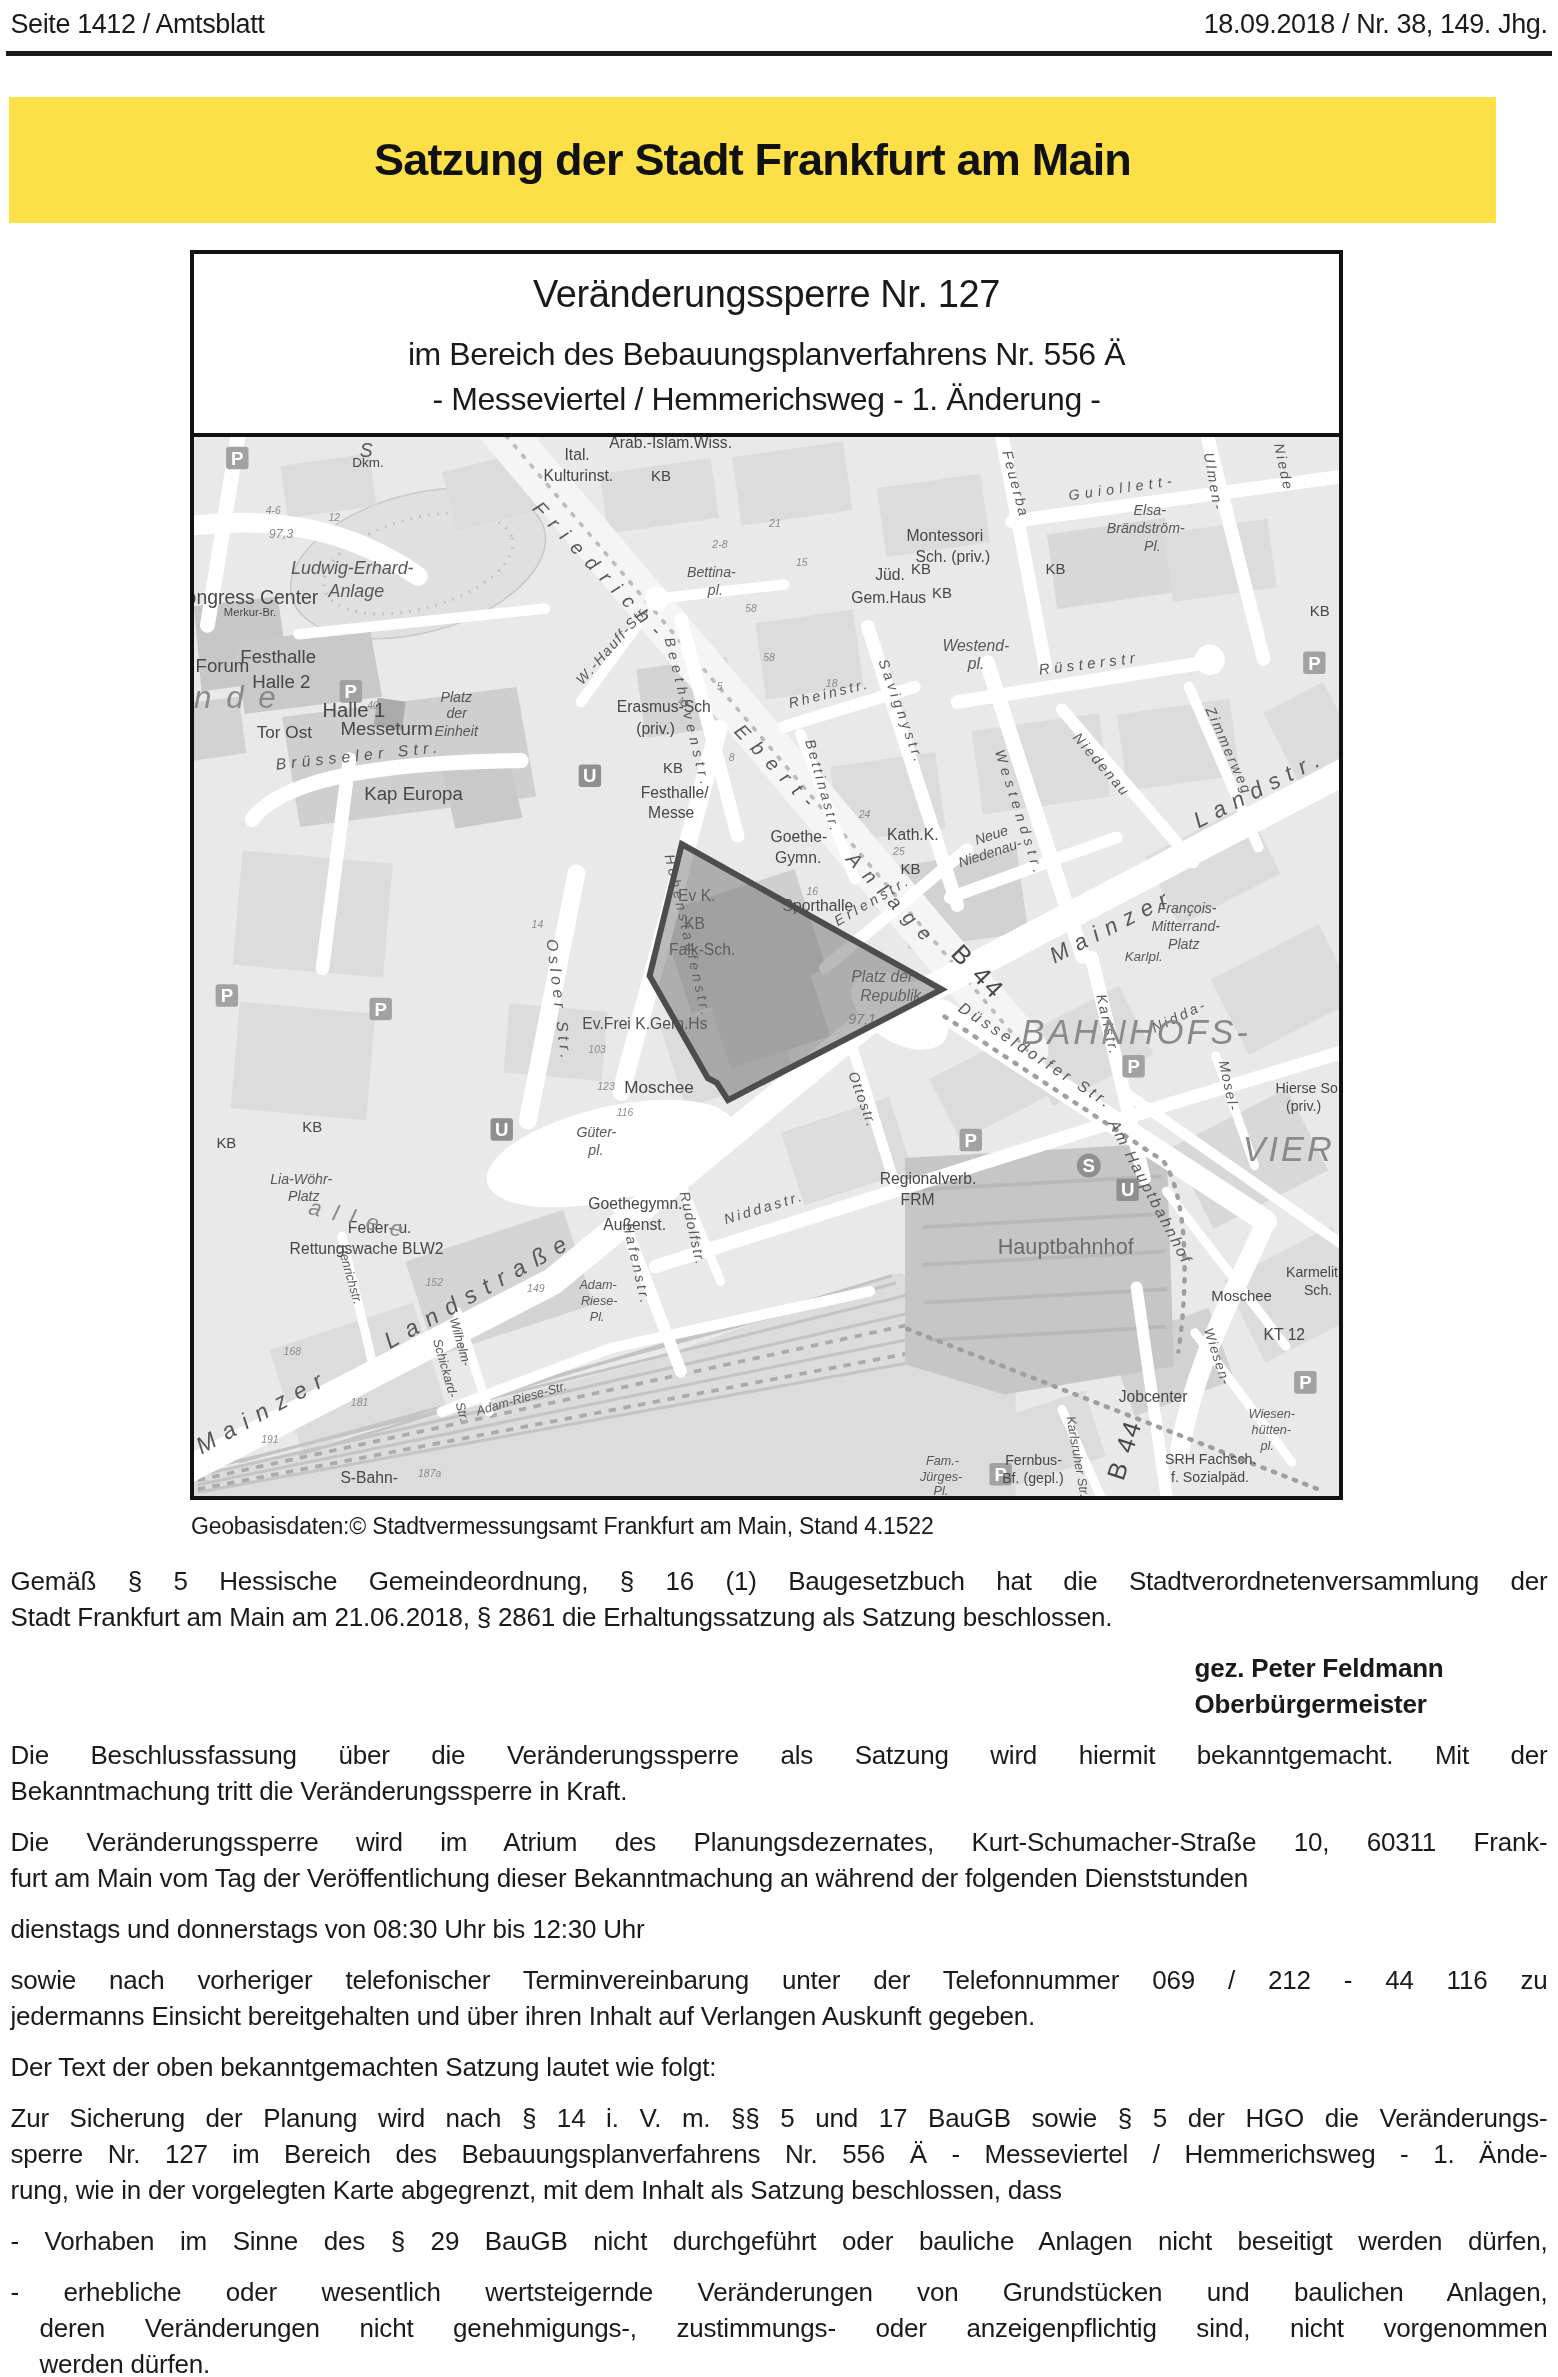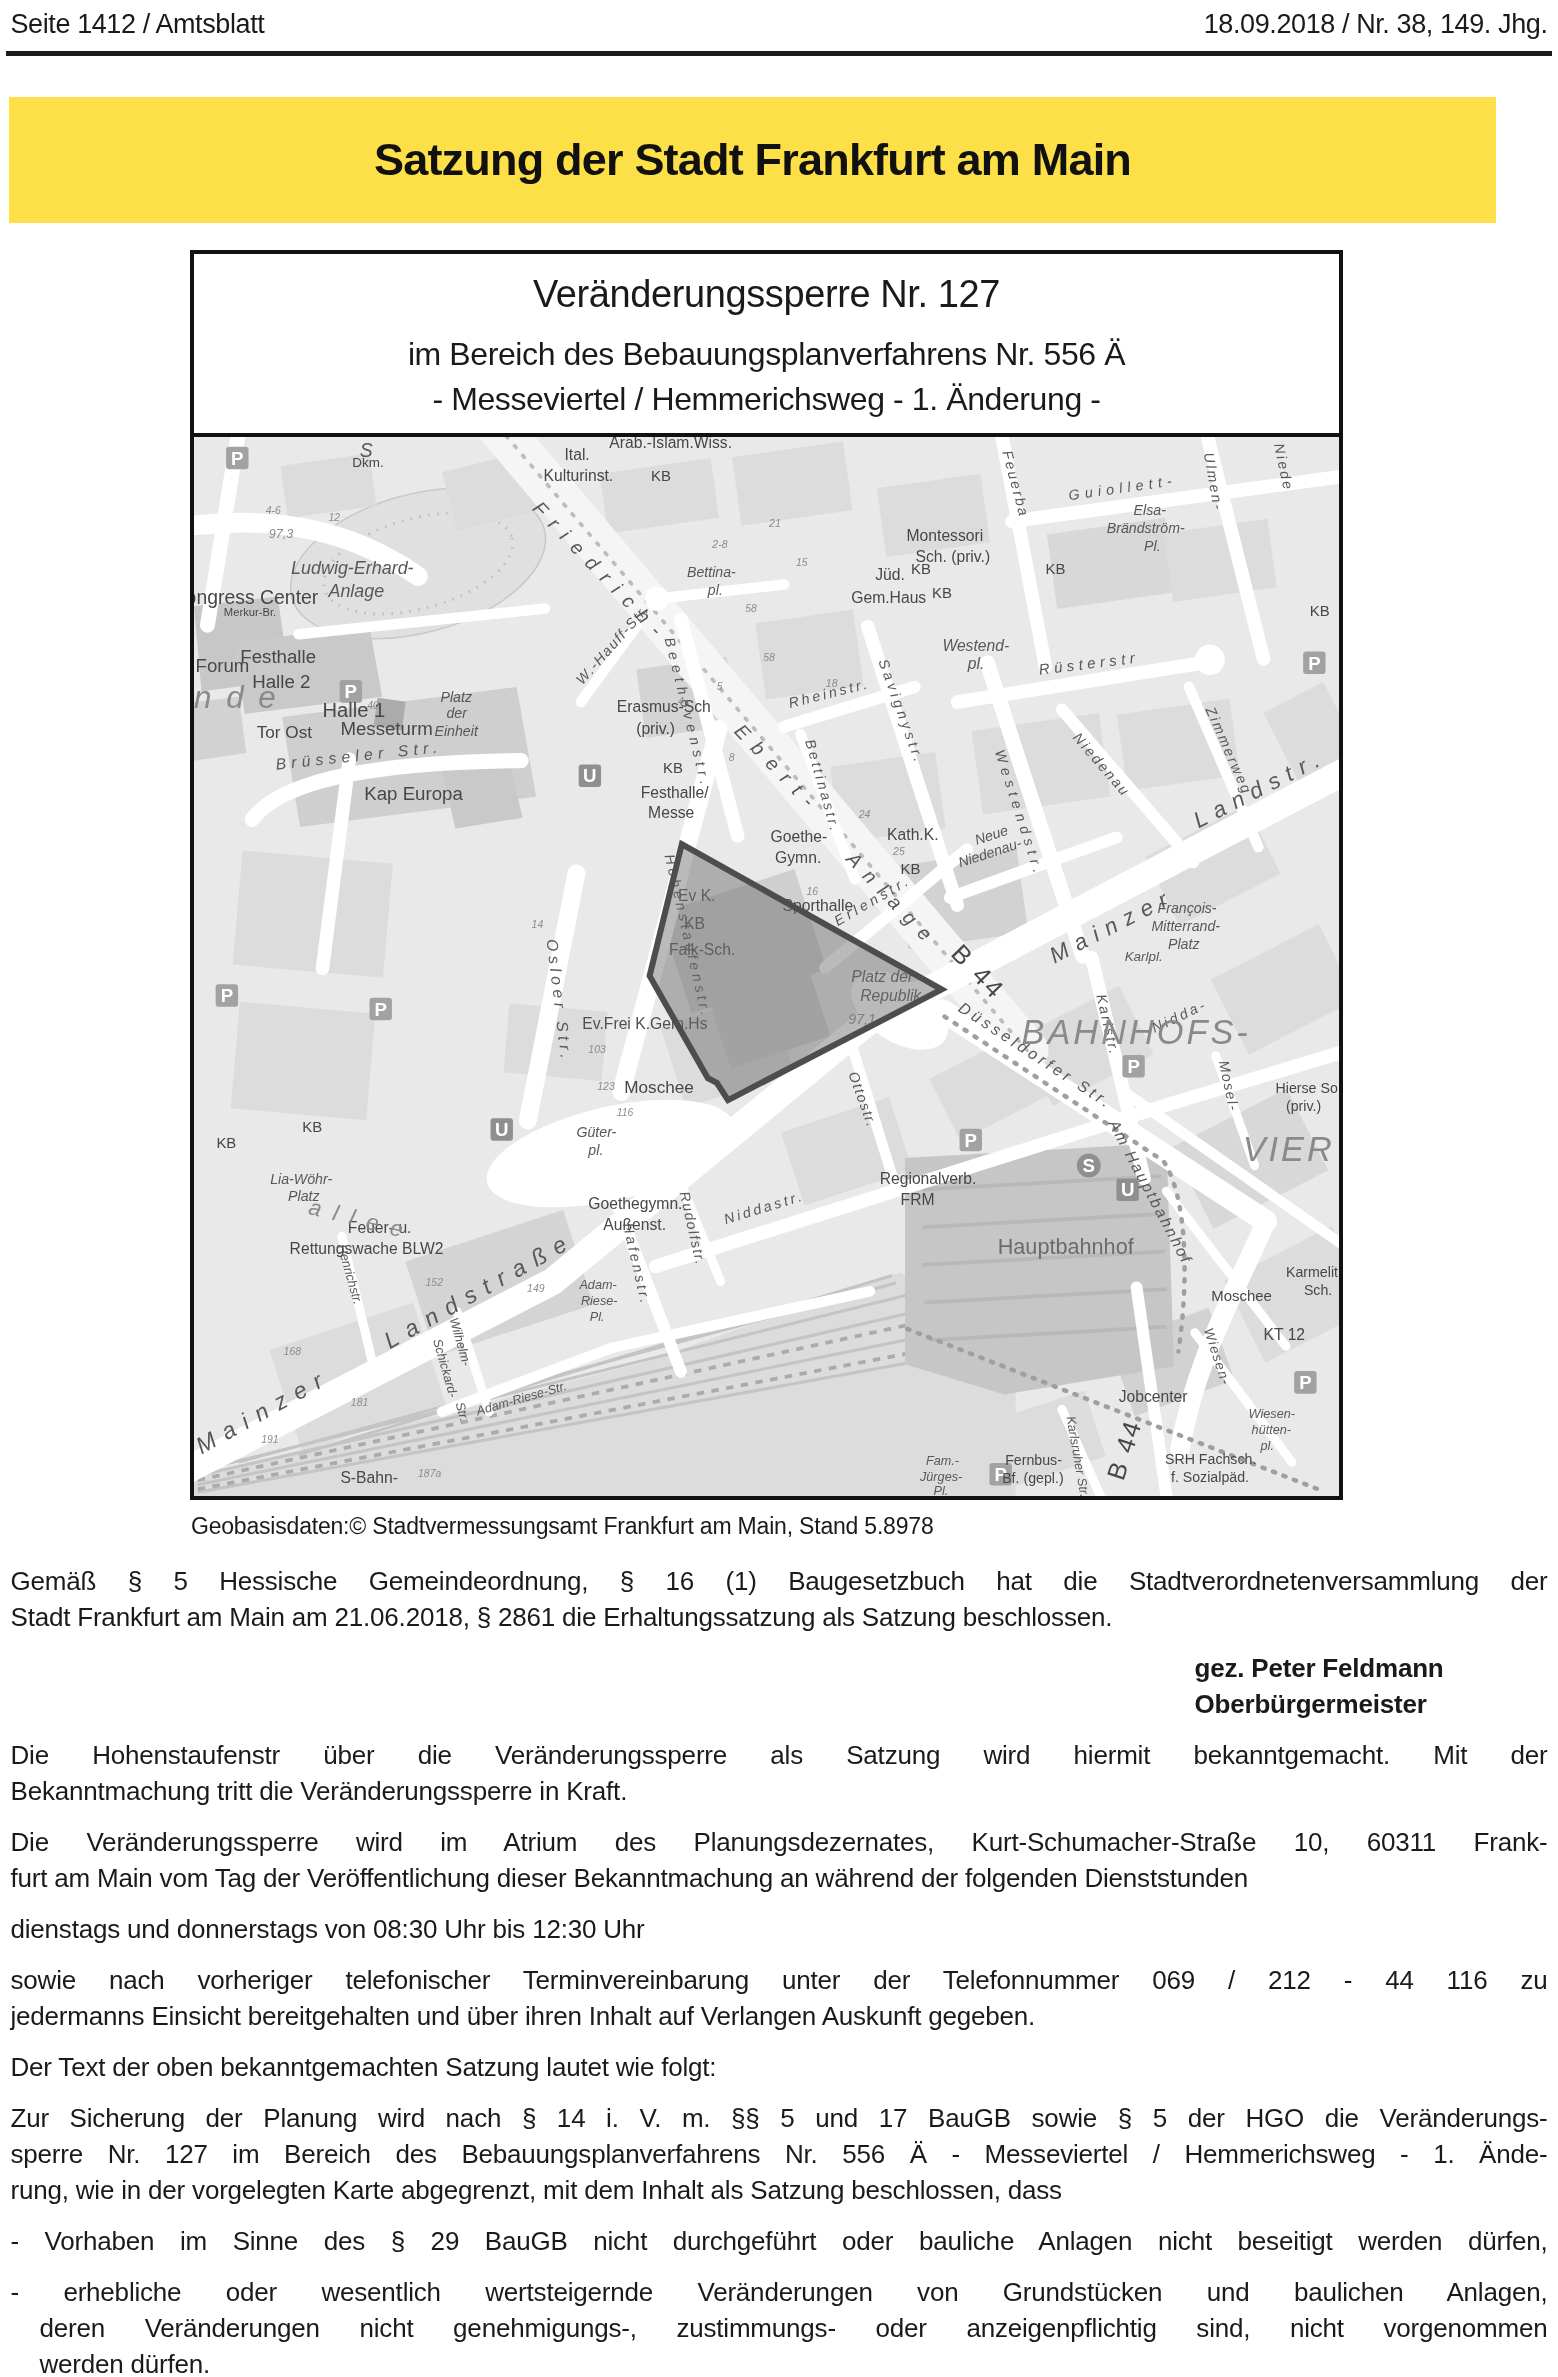--- a/index.html
+++ b/index.html
@@ -408,33 +408,33 @@
             <text x="96" y="102" font-size="14" class="ml num">4-6</text>
             <text x="528" y="818" font-size="14" class="ml num">103</text>
             <text x="540" y="868" font-size="14" class="ml num">123</text>
           </g>
 
         <polygon points="653,541 1001,734 715,881 700,858 688,852 610,716" fill="#6e6e6e" fill-opacity="0.48" stroke="#4d4d4d" stroke-width="8" stroke-linejoin="miter"></polygon>
       </svg>
     </div>
   </div>
 
-  <div class="caption">Geobasisdaten:© Stadtvermessungsamt Frankfurt am Main, Stand 5.8978</div>
+  <div class="caption">Geobasisdaten:© Stadtvermessungsamt Frankfurt am Main, Stand 4.1522</div>
 
   <div class="bodytext" id="body-text">
       <div class="block ">
         <div class="ln">Gemäß § 5 Hessische Gemeindeordnung, § 16 (1) Baugesetzbuch hat die Stadtverordnetenversammlung der</div>
         <div class="ln ln-last">Stadt Frankfurt am Main am 21.06.2018, § 2861 die Erhaltungssatzung als Satzung beschlossen.</div>
       </div>
       <div class="block block-sig">
         <div class="ln">gez. Peter Feldmann</div>
         <div class="ln ln-last">Oberbürgermeister</div>
       </div>
       <div class="block ">
-        <div class="ln">Die Hohenstaufenstr über die Veränderungssperre als Satzung wird hiermit bekanntgemacht. Mit der</div>
+        <div class="ln">Die Beschlussfassung über die Veränderungssperre als Satzung wird hiermit bekanntgemacht. Mit der</div>
         <div class="ln ln-last">Bekanntmachung tritt die Veränderungssperre in Kraft.</div>
       </div>
       <div class="block ">
         <div class="ln">Die Veränderungssperre wird im Atrium des Planungsdezernates, Kurt-Schumacher-Straße 10, 60311 Frank-</div>
         <div class="ln ln-last">furt am Main vom Tag der Veröffentlichung dieser Bekanntmachung an während der folgenden Dienststunden</div>
       </div>
       <div class="block ">
         <div class="ln ln-last">dienstags und donnerstags von 08:30 Uhr bis 12:30 Uhr</div>
       </div>
       <div class="block ">

